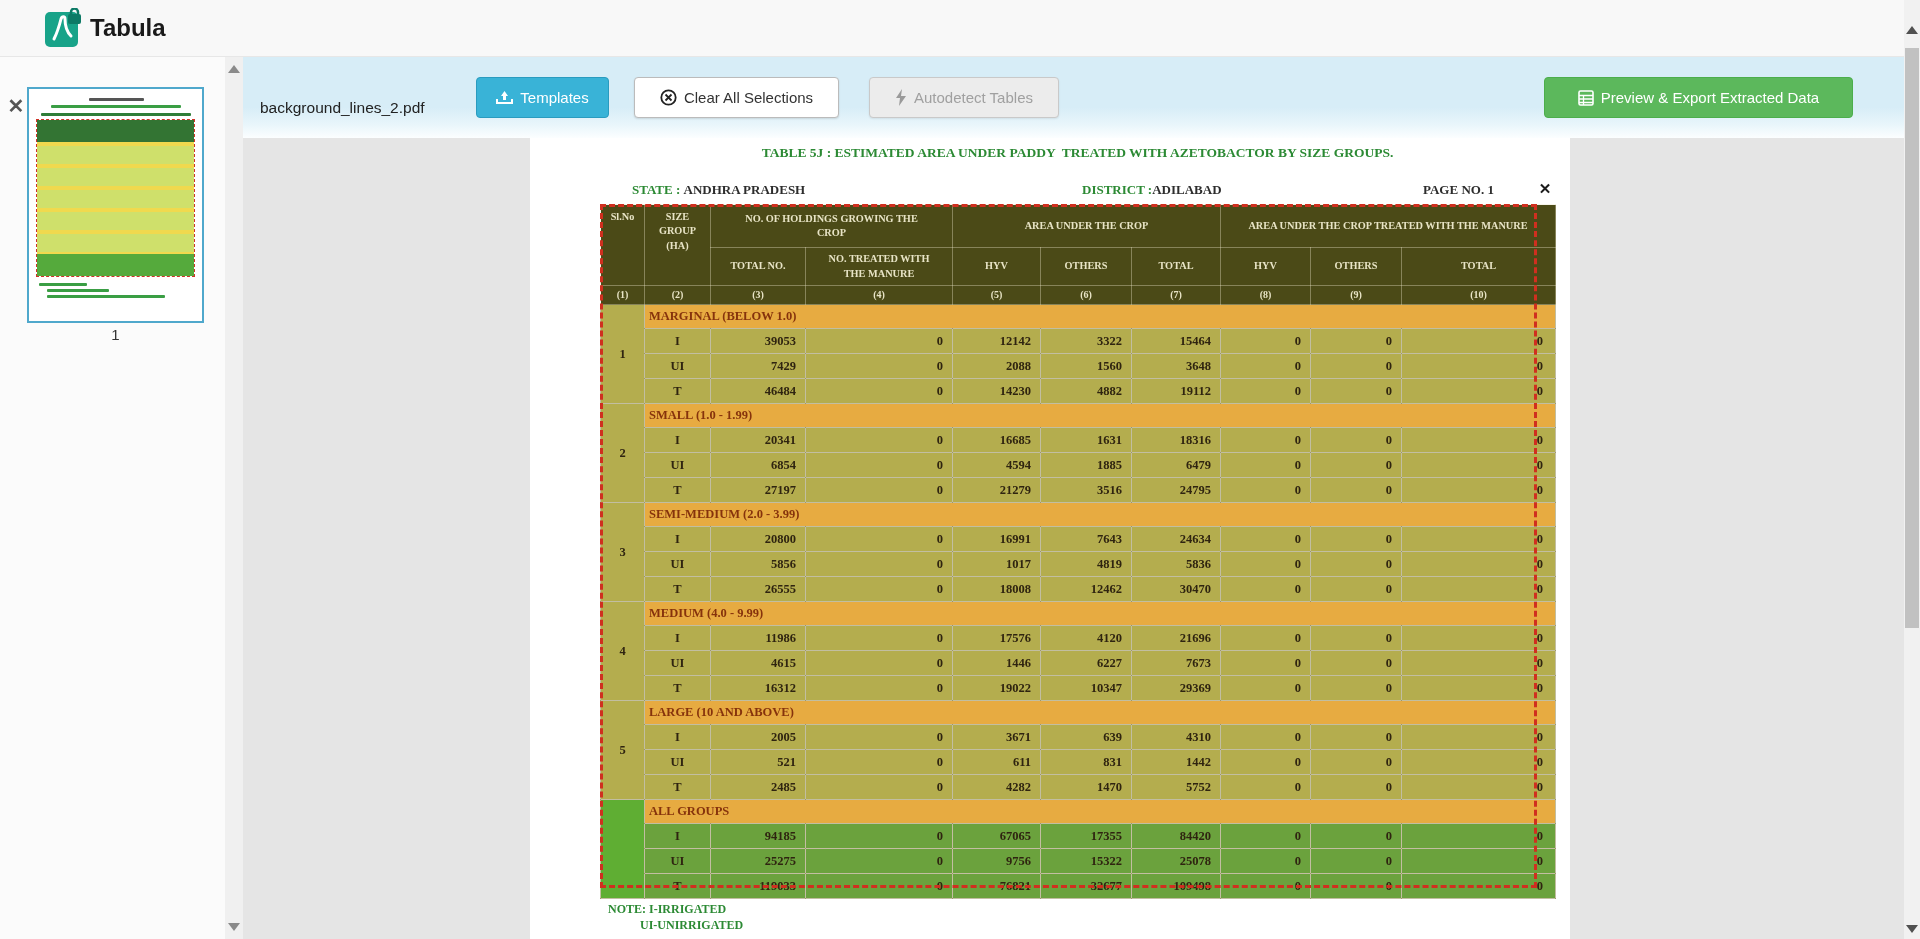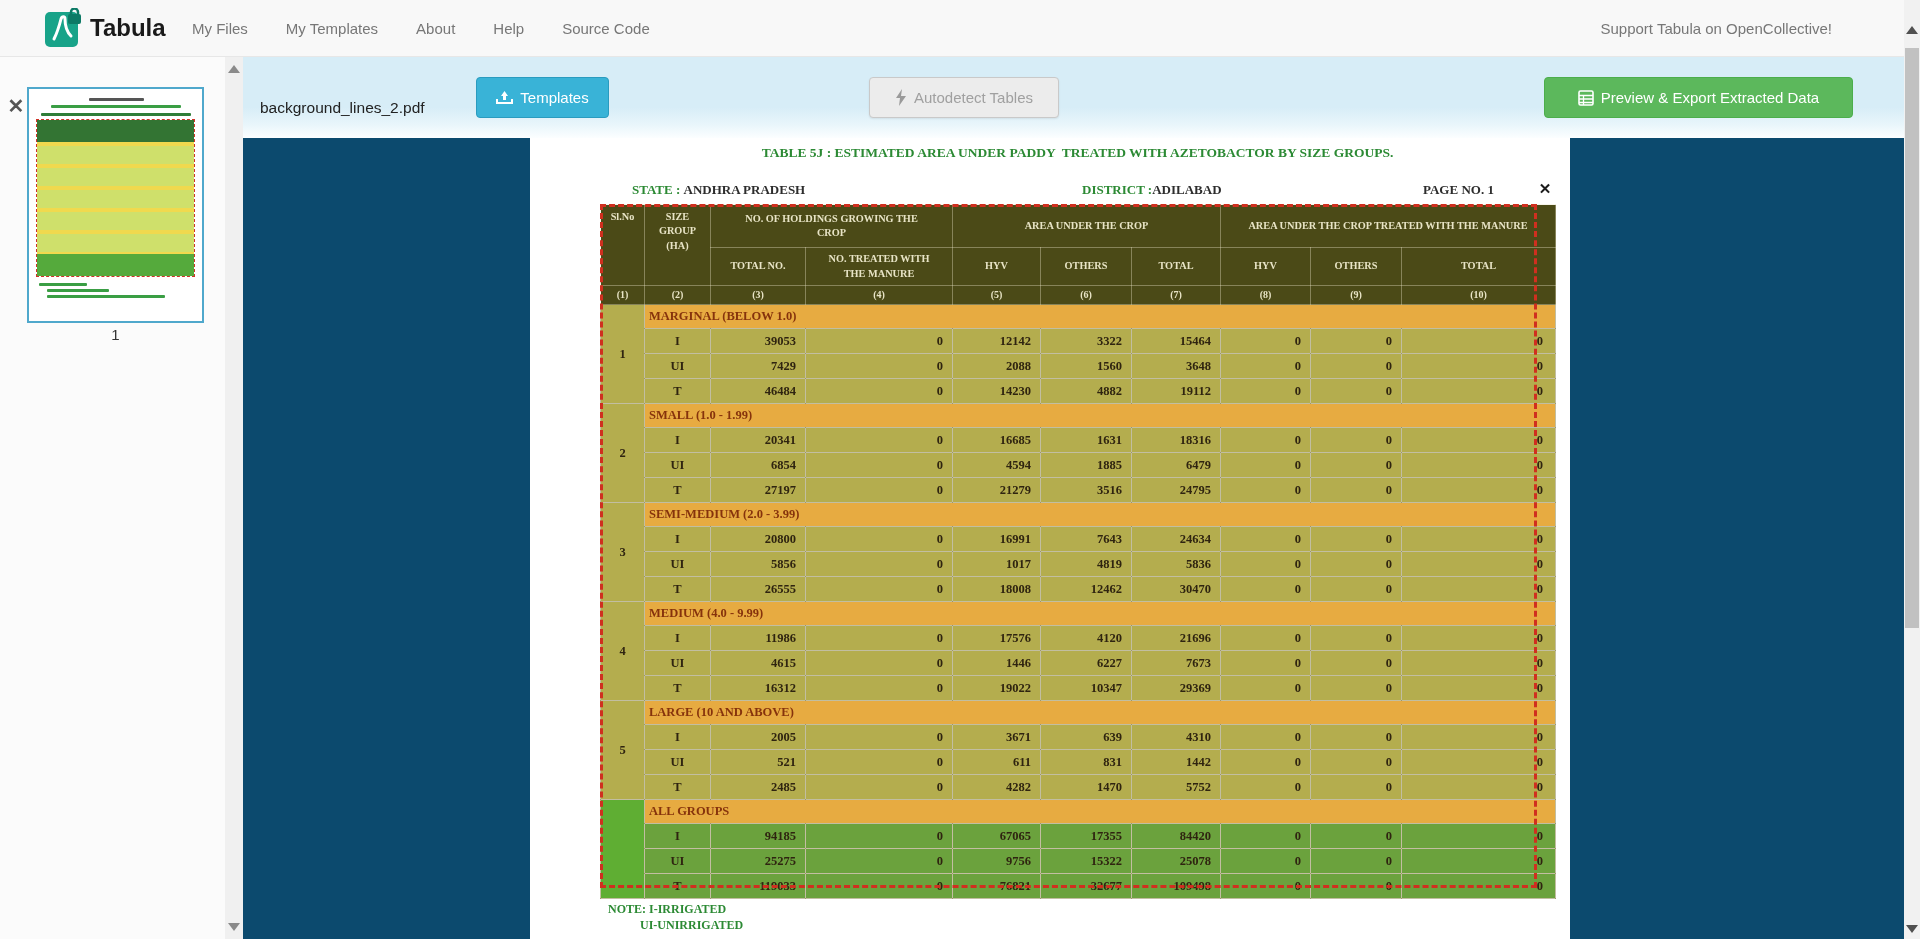--- a/index.html
+++ b/index.html
@@ -47,21 +47,21 @@
   .btn { position:absolute; top:20px; height:41px; border-radius:4px; font-size:15px; display:flex;
          align-items:center; justify-content:center; gap:7px; cursor:pointer; white-space:nowrap; }
   .btn-templates { left:233px; width:133px; background:#39b3d7; border:1px solid #2a9bbf; color:#fff; }
   .btn-clear { left:391px; width:205px; background:#fff; border:1px solid #bbb; color:#333;
                box-shadow:0 1px 2px rgba(0,0,0,.12); }
   .btn-auto { left:626px; width:190px; background:#ececec; border:1px solid #c9c9c9; color:#a0a0a0;
               box-shadow:0 1px 2px rgba(0,0,0,.08); cursor:default; }
   .btn-export { right:51px; width:309px; background:#5cb85c; border:1px solid #4cae4c; color:#fff; }
 
   
-  .viewer { position:absolute; left:243px; top:138px; width:1661px; height:801px; background:#0c4a6e; overflow:hidden; }
+  .viewer { position:absolute; left:243px; top:138px; width:1661px; height:801px; background:#e5e5e5; overflow:hidden; }
   .pdf-page { position:absolute; left:287px; top:0; width:1040px; height:801px; background:#fff; cursor:crosshair;
               font-family:"Liberation Serif", serif; }
   .pdf-title { position:absolute; left:70px; top:7px; width:955px; text-align:center;
                font-size:13.5px; font-weight:bold; color:#2c8a34; white-space:pre-wrap; }
   .pdf-subrow { position:absolute; top:44px; font-size:13px; font-weight:bold; color:#2d2d2d; white-space:pre; }
   .g { color:#2c8a34; }
   .sel-close { position:absolute; left:1006px; top:42px; width:18px; height:18px; font-size:15px; font-weight:900;
                color:#1c1c1c; text-align:center; line-height:18px; cursor:pointer; z-index:8; }
 
   
@@ -115,28 +115,20 @@
     <span>
       <svg width="38" height="40" viewBox="0 0 38 40">
         <rect x="1" y="4" width="33" height="35" rx="5" fill="#18a389"></rect>
         <path d="M10 31 C13 25 16 15 17 11 C18 8 21 8 21 11 C21 17 23 24 27 28" stroke="#ffffff" stroke-width="3" fill="none" stroke-linecap="round"></path>
         <rect x="24" y="6" width="13" height="10" rx="2" fill="#0d7a66"></rect>
         <path d="M27 6 v-2 a3.5 3.5 0 0 1 7 0 v2" stroke="#0d7a66" stroke-width="2.5" fill="none"></path>
       </svg>
     </span>
     <span class="brand-text">Tabula</span>
   </div>
-  <div class="nav-links">
-    <span class="nav-link">My Files</span>
-    <span class="nav-link">My Templates</span>
-    <span class="nav-link">About</span>
-    <span class="nav-link">Help</span>
-    <span class="nav-link">Source Code</span>
-  </div>
-  <span class="support-link">Support Tabula on OpenCollective!</span>
 </div>
 
 <div class="sidebar">
   <div class="thumb-close">✕</div>
   <div class="thumb-box">
     <div class="thumb-inner">
       <div class="t-line" style="left:60px; top:9px;  width:55px;  height:3px; background:#555;"></div>
       <div class="t-line" style="left:22px; top:16px; width:130px; height:3px; background:#3a9e44;"></div>
       <div class="t-line" style="left:12px; top:24px; width:150px; height:3px; background:#2f7d38;"></div>
       <div class="mini-table">
@@ -162,20 +154,29 @@
   <div class="btn btn-templates">
     <span>
       <svg width="17" height="15" viewBox="0 0 17 15">
         <path d="M8.5 1 L12 6 H10 V10 H7 V6 H5 Z" fill="#fff"></path>
         <path d="M1 9 V13 H16 V9" stroke="#fff" stroke-width="2" fill="none"></path>
       </svg>
     </span>
     <span>Templates</span>
   </div>
 
+  <div class="btn btn-clear">
+    <span>
+      <svg width="17" height="17" viewBox="0 0 17 17">
+        <circle cx="8.5" cy="8.5" r="7.2" fill="none" stroke="#222" stroke-width="1.8"></circle>
+        <path d="M5.5 5.5 L11.5 11.5 M11.5 5.5 L5.5 11.5" stroke="#222" stroke-width="1.8"></path>
+      </svg>
+    </span>
+    <span>Clear All Selections</span>
+  </div>
 
   <div class="btn btn-auto">
     <span>
       <svg width="12" height="17" viewBox="0 0 12 17">
         <path d="M7 0 L1 9 H5 L4 17 L11 7 H6 Z" fill="#9a9a9a"></path>
       </svg>
     </span>
     <span>Autodetect Tables</span>
   </div>
 

